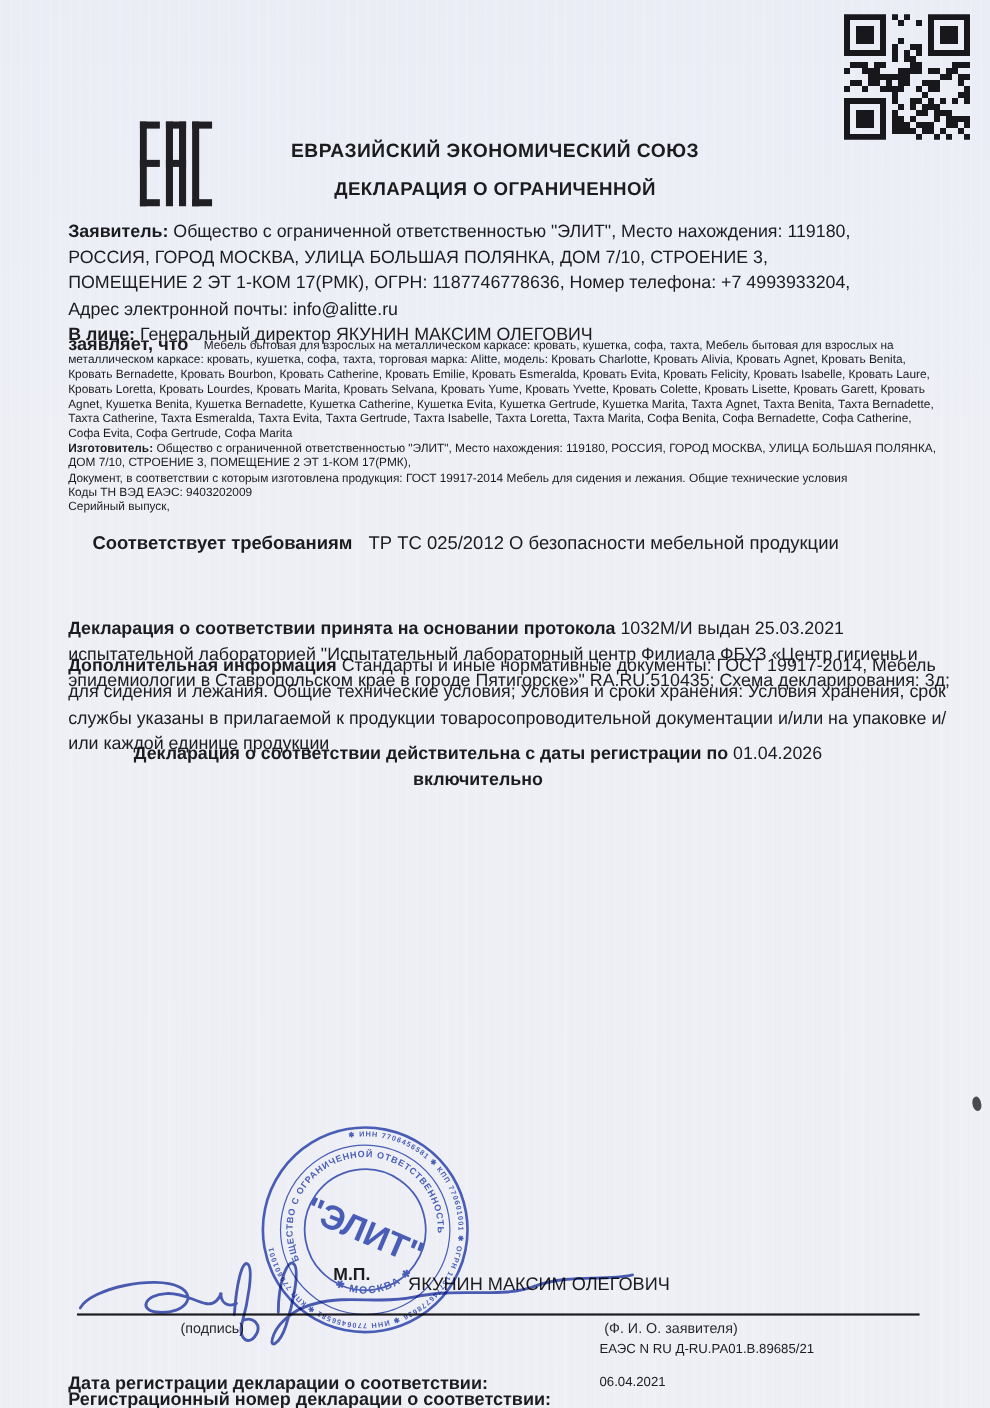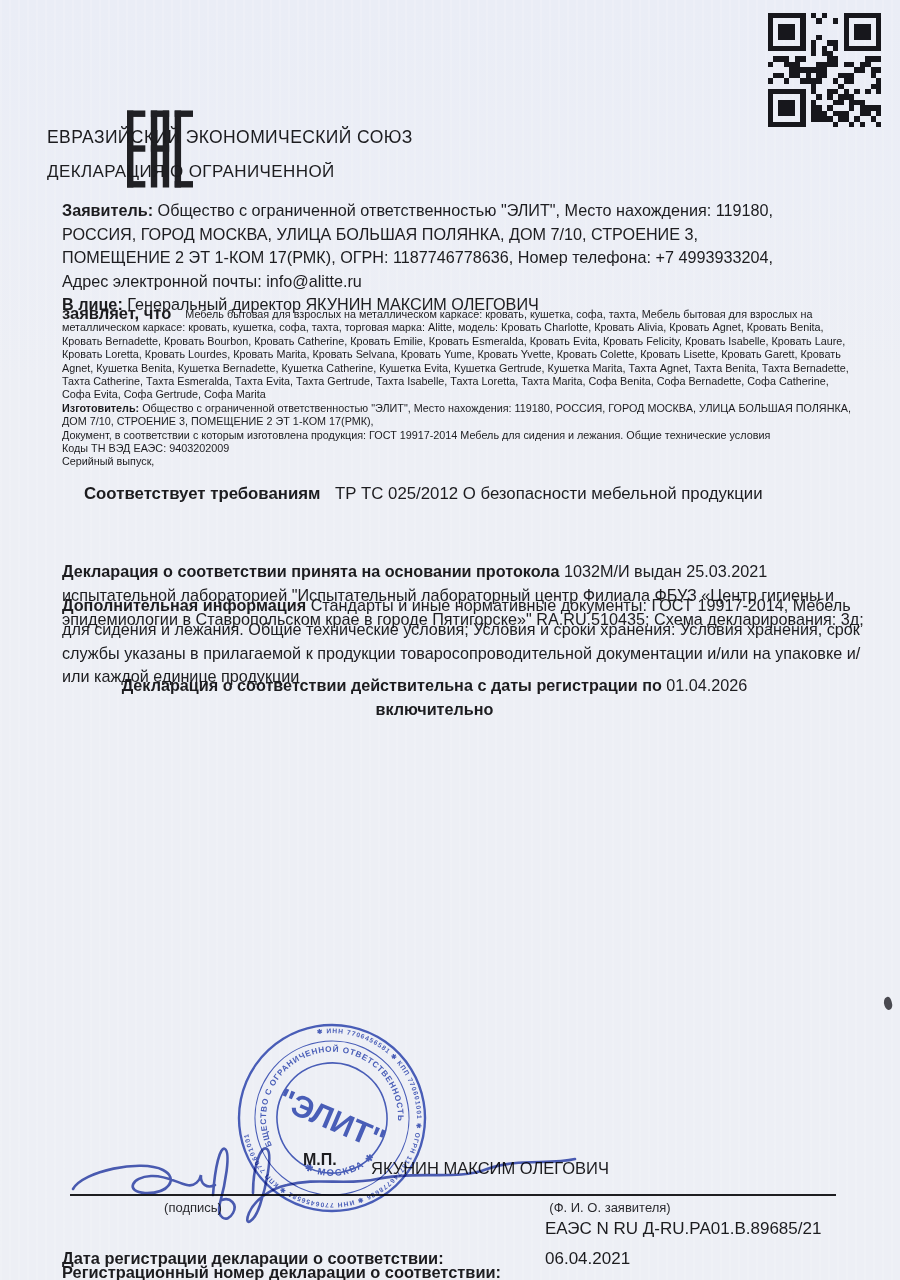--- a/index.html
+++ b/index.html
@@ -3,32 +3,32 @@
 <meta charset="utf-8">
 <style>
   html,body{margin:0;padding:0;background:#dfe2ea;}
   .page{position:relative;width:900px;height:1280px;background:#edeff6;overflow:hidden;
         font-family:"Liberation Sans",sans-serif;color:#1c1c1f;}
   .page::before{content:"";position:absolute;inset:0;pointer-events:none;
         background:repeating-linear-gradient(90deg,rgba(255,255,255,.16) 0 2px,rgba(0,0,0,0) 2px 9px),
                    linear-gradient(180deg,#eaedf7 0%,#edeff5 30%,#eef0f5 100%);
         mix-blend-mode:normal;opacity:.7;}
   .abs{position:absolute;}
-  .title{left:0;right:0;text-align:left;font-weight:normal;letter-spacing:.4px;margin-left:47px;}
+  .title{left:0;right:0;text-align:center;font-weight:bold;letter-spacing:.4px;}
   .t1{top:127px;font-size:17.5px;}
   .t2{top:162px;font-size:17px;}
   .para{font-size:16.2px;line-height:23.6px;}
   .prewrap{white-space:pre-wrap;}
   b{font-weight:bold;}
   .smallblock{font-size:10.8px;line-height:13.4px;}
   .declare-head{font-size:16.5px;margin-right:14px;vertical-align:-1px;}
   .cap{font-size:13px;text-align:center;color:#2a2a2e;}
   .hline{background:#1d1d20;height:2px;}
   .reg-label{font-weight:bold;font-size:16.4px;}
-  .reg-value{font-size:17px;}
+  .reg-value{font-size:12px;}
   #stamp-svg{mix-blend-mode:multiply;opacity:.9;transform:rotate(-10deg);}
   #sig-svg{mix-blend-mode:multiply;}
   .speck{width:8px;height:13px;background:#2b2b33;border-radius:60% 40% 55% 45%;
          transform:rotate(-18deg);opacity:.85;}
   #qr-svg{shape-rendering:crispEdges;}
 </style>
 </head>
 <body>
 
 <div class="page">

